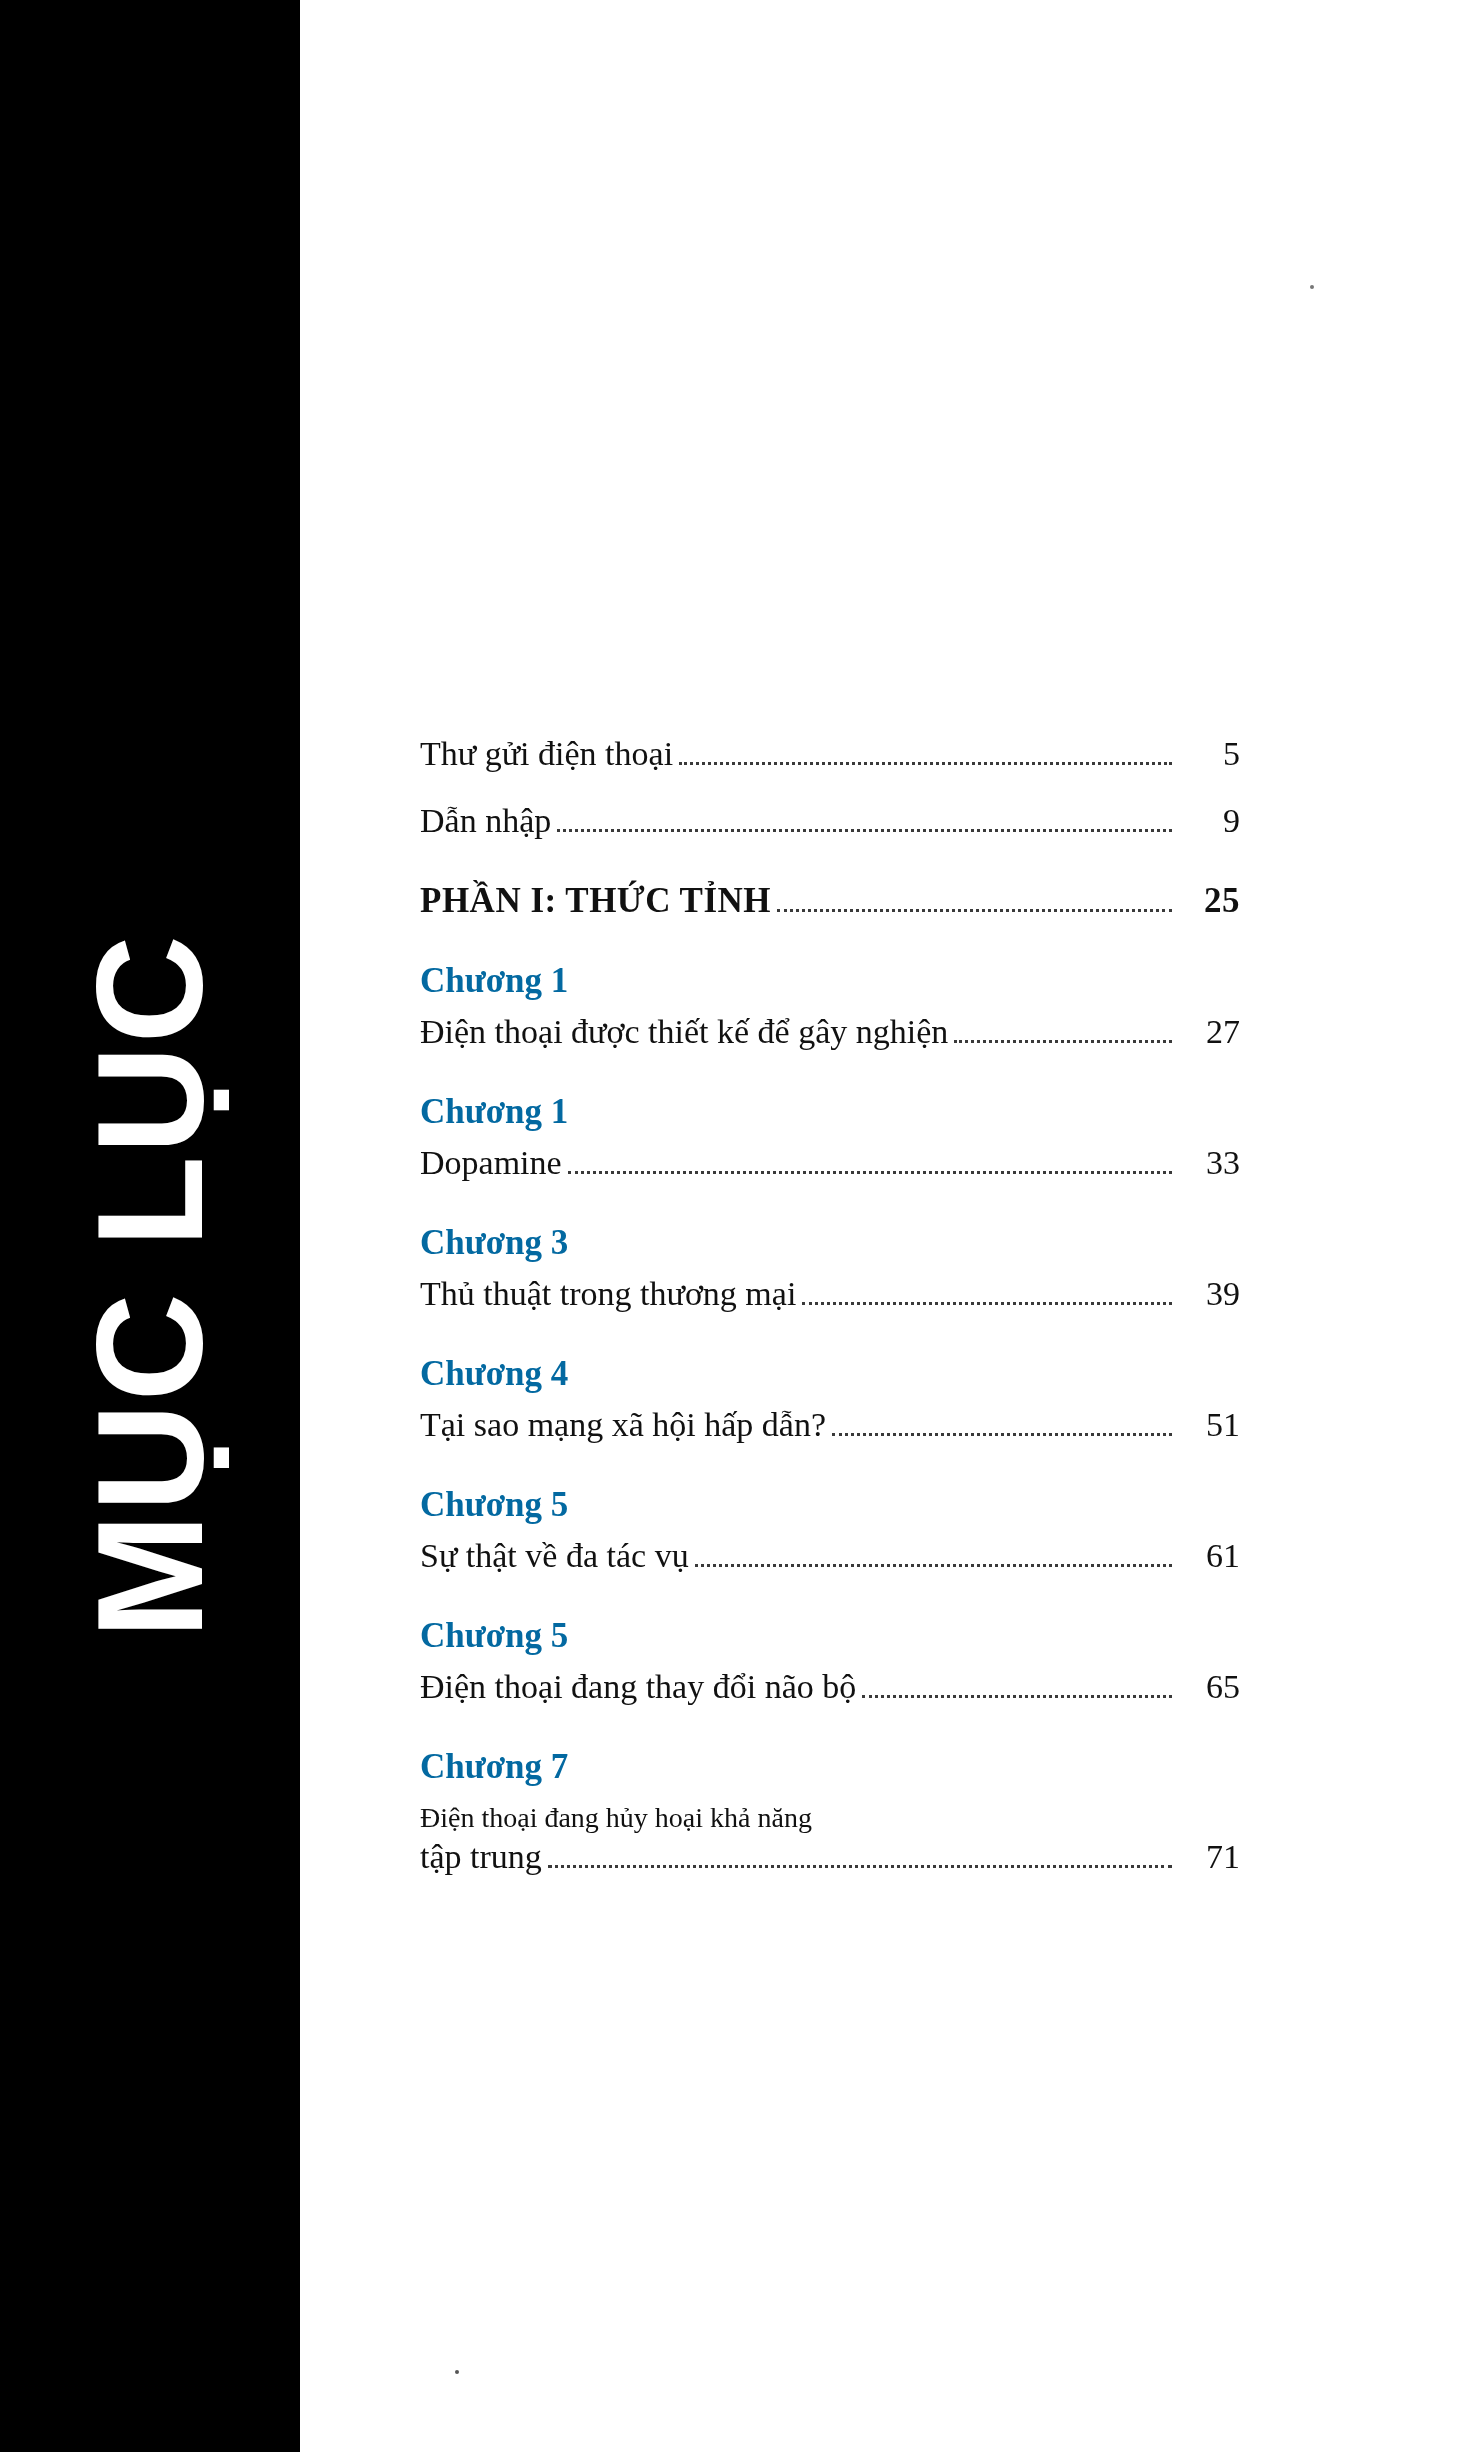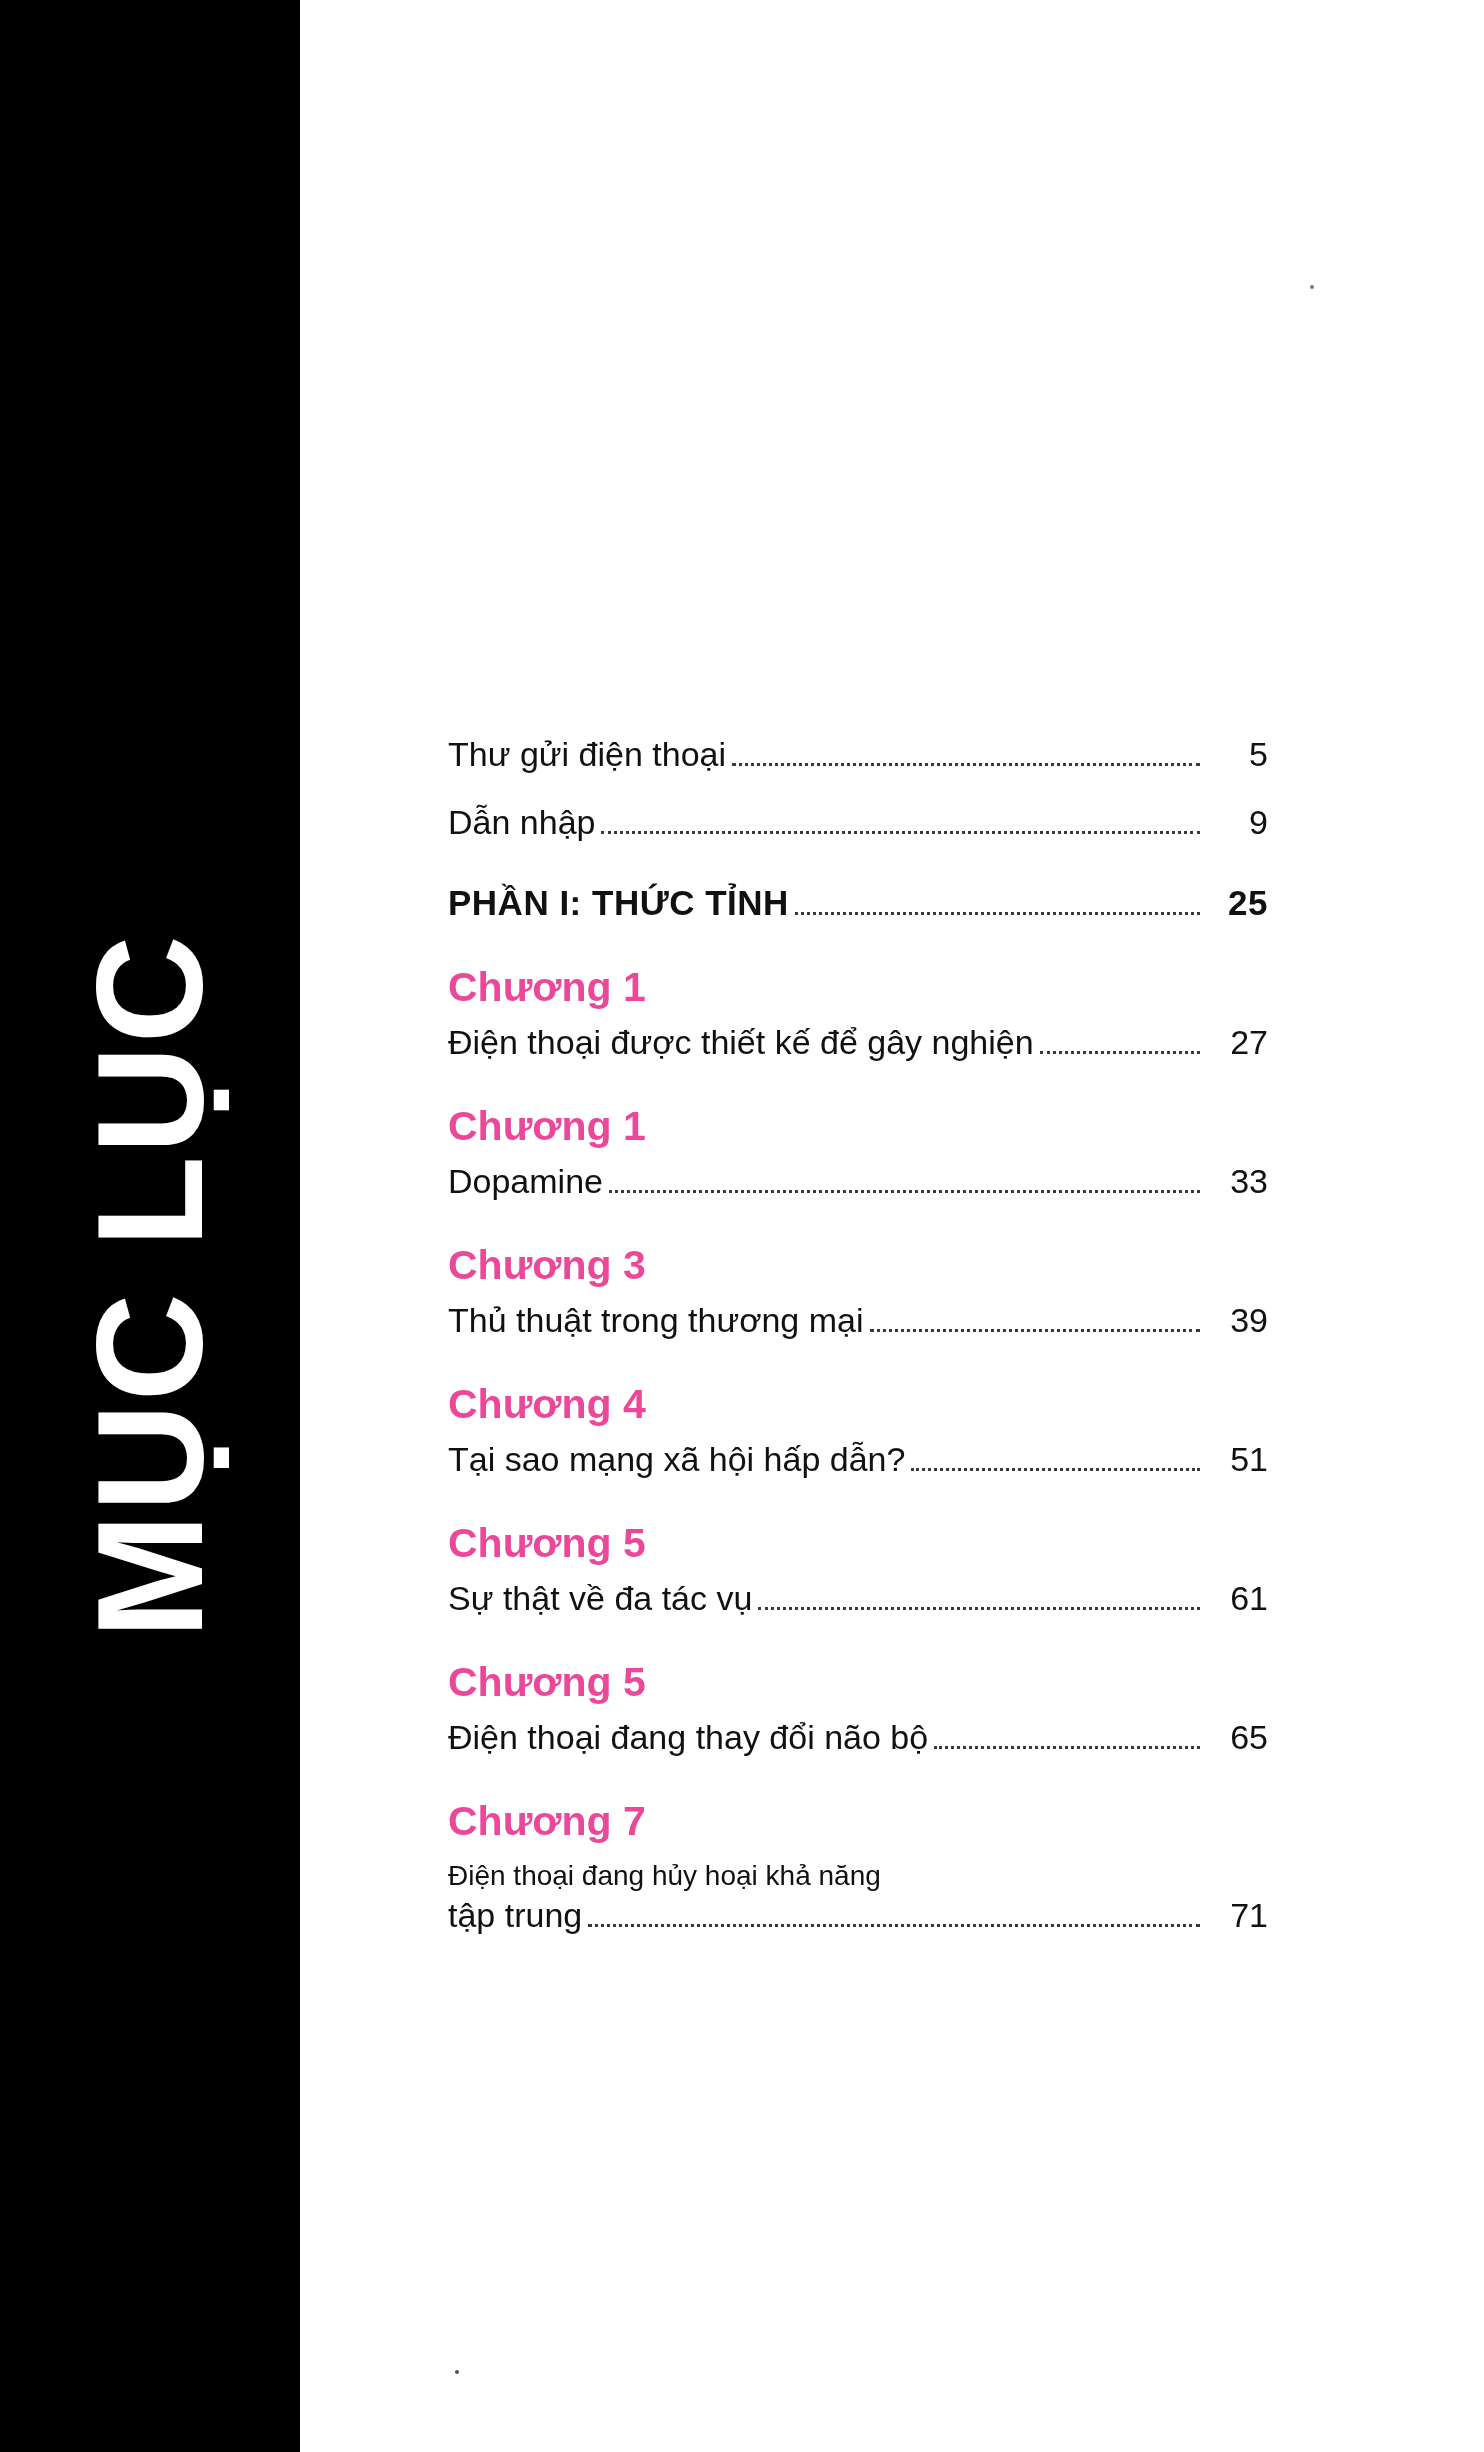--- a/index.html
+++ b/index.html
@@ -42,23 +42,24 @@
     font-size: 150px;
     font-weight: bold;
     letter-spacing: 2px;
     line-height: 1;
     margin-top: 120px;
   }
 
   
   .toc {
     position: absolute;
-    left: 448px;
+    left: 420px;
     top: 735px;
     width: 820px;
+    font-family: Liberation Serif, serif;
   }
 
   .entry {
     display: flex;
     align-items: baseline;
     width: 100%;
   }
   .entry .label {
     font-size: 34px;
     color: #111111;
@@ -84,23 +85,23 @@
   .part-entry { margin-top: 40px; margin-bottom: 24px; }
   .part-entry .label,
   .part-entry .page-num {
     font-weight: bold;
     font-size: 35px;
     letter-spacing: 0.5px;
   }
 
   .chapter-block { margin-top: 40px; }
   .chapter-head {
-    font-size: 41px;
+    font-size: 35px;
     font-weight: bold;
-    color: #ec4899;
+    color: #0369a1;
     margin-bottom: 12px;
   }
   .chapter-title-line .label { font-size: 34px; }
 
   
   .title-wrap {
     font-size: 28px;
     color: #111111;
     line-height: 1.38;
   }

